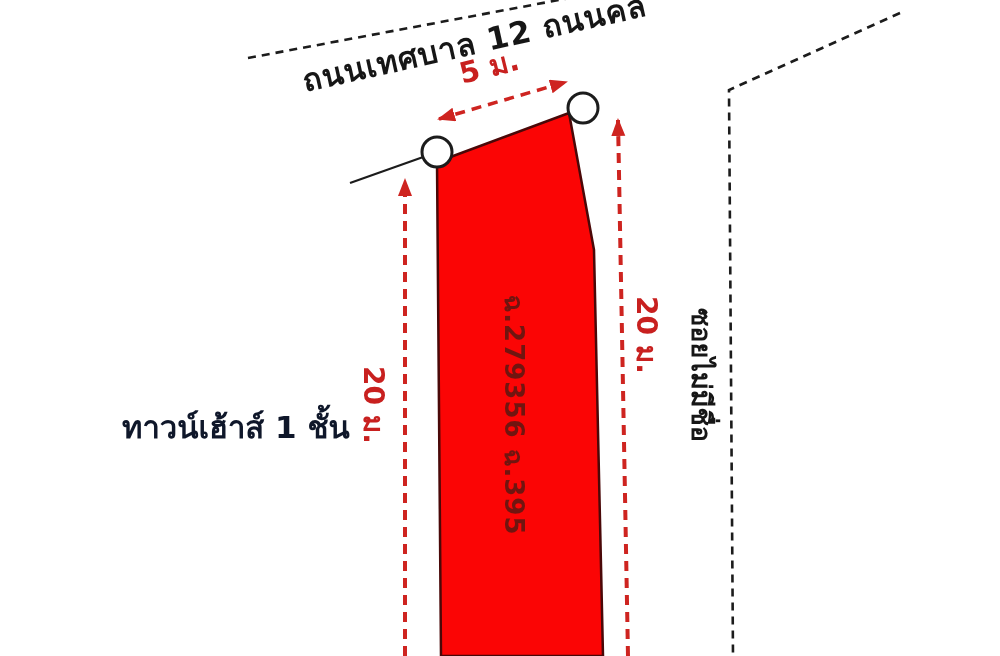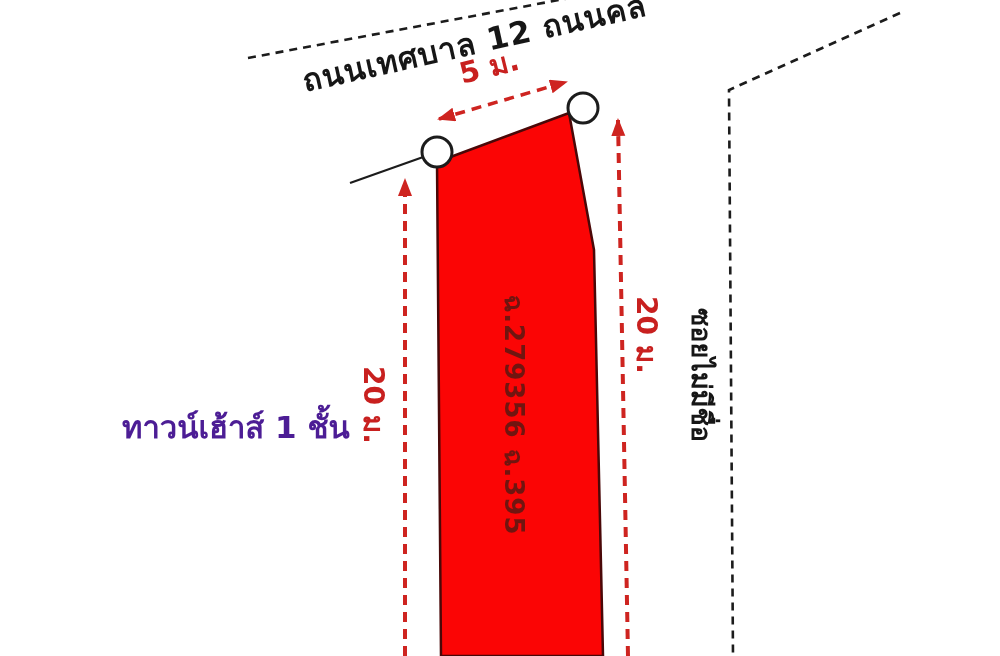--- a/index.html
+++ b/index.html
@@ -30,21 +30,21 @@
   }
   .deed-lbl{
     left:399px;top:399px;width:230px;height:32px;font-size:26px;color:#701510;
     transform:rotate(90deg);letter-spacing:1px;
   }
   .soi-lbl{
     left:612px;top:358px;width:180px;height:34px;font-size:27px;color:#161616;
     transform:rotate(90deg);
   }
   .neighbor-lbl{
-    left:122px;top:412px;font-size:31px;color:#4c1d95;
+    left:122px;top:412px;font-size:31px;color:#0f172a;
   }
   .black-dash{stroke:#1c1c1c;stroke-width:2.6;fill:none;stroke-dasharray:8 6;}
   .black-solid{stroke:#1c1c1c;stroke-width:2.2;fill:none;}
   .red-dash{stroke:#ce2420;fill:none;stroke-dasharray:10 7;}
   .marker-circle{fill:#ffffff;stroke:#1c1c1c;stroke-width:3;}
 </style>
 </head>
 <body>
 
 <div id="stage">

